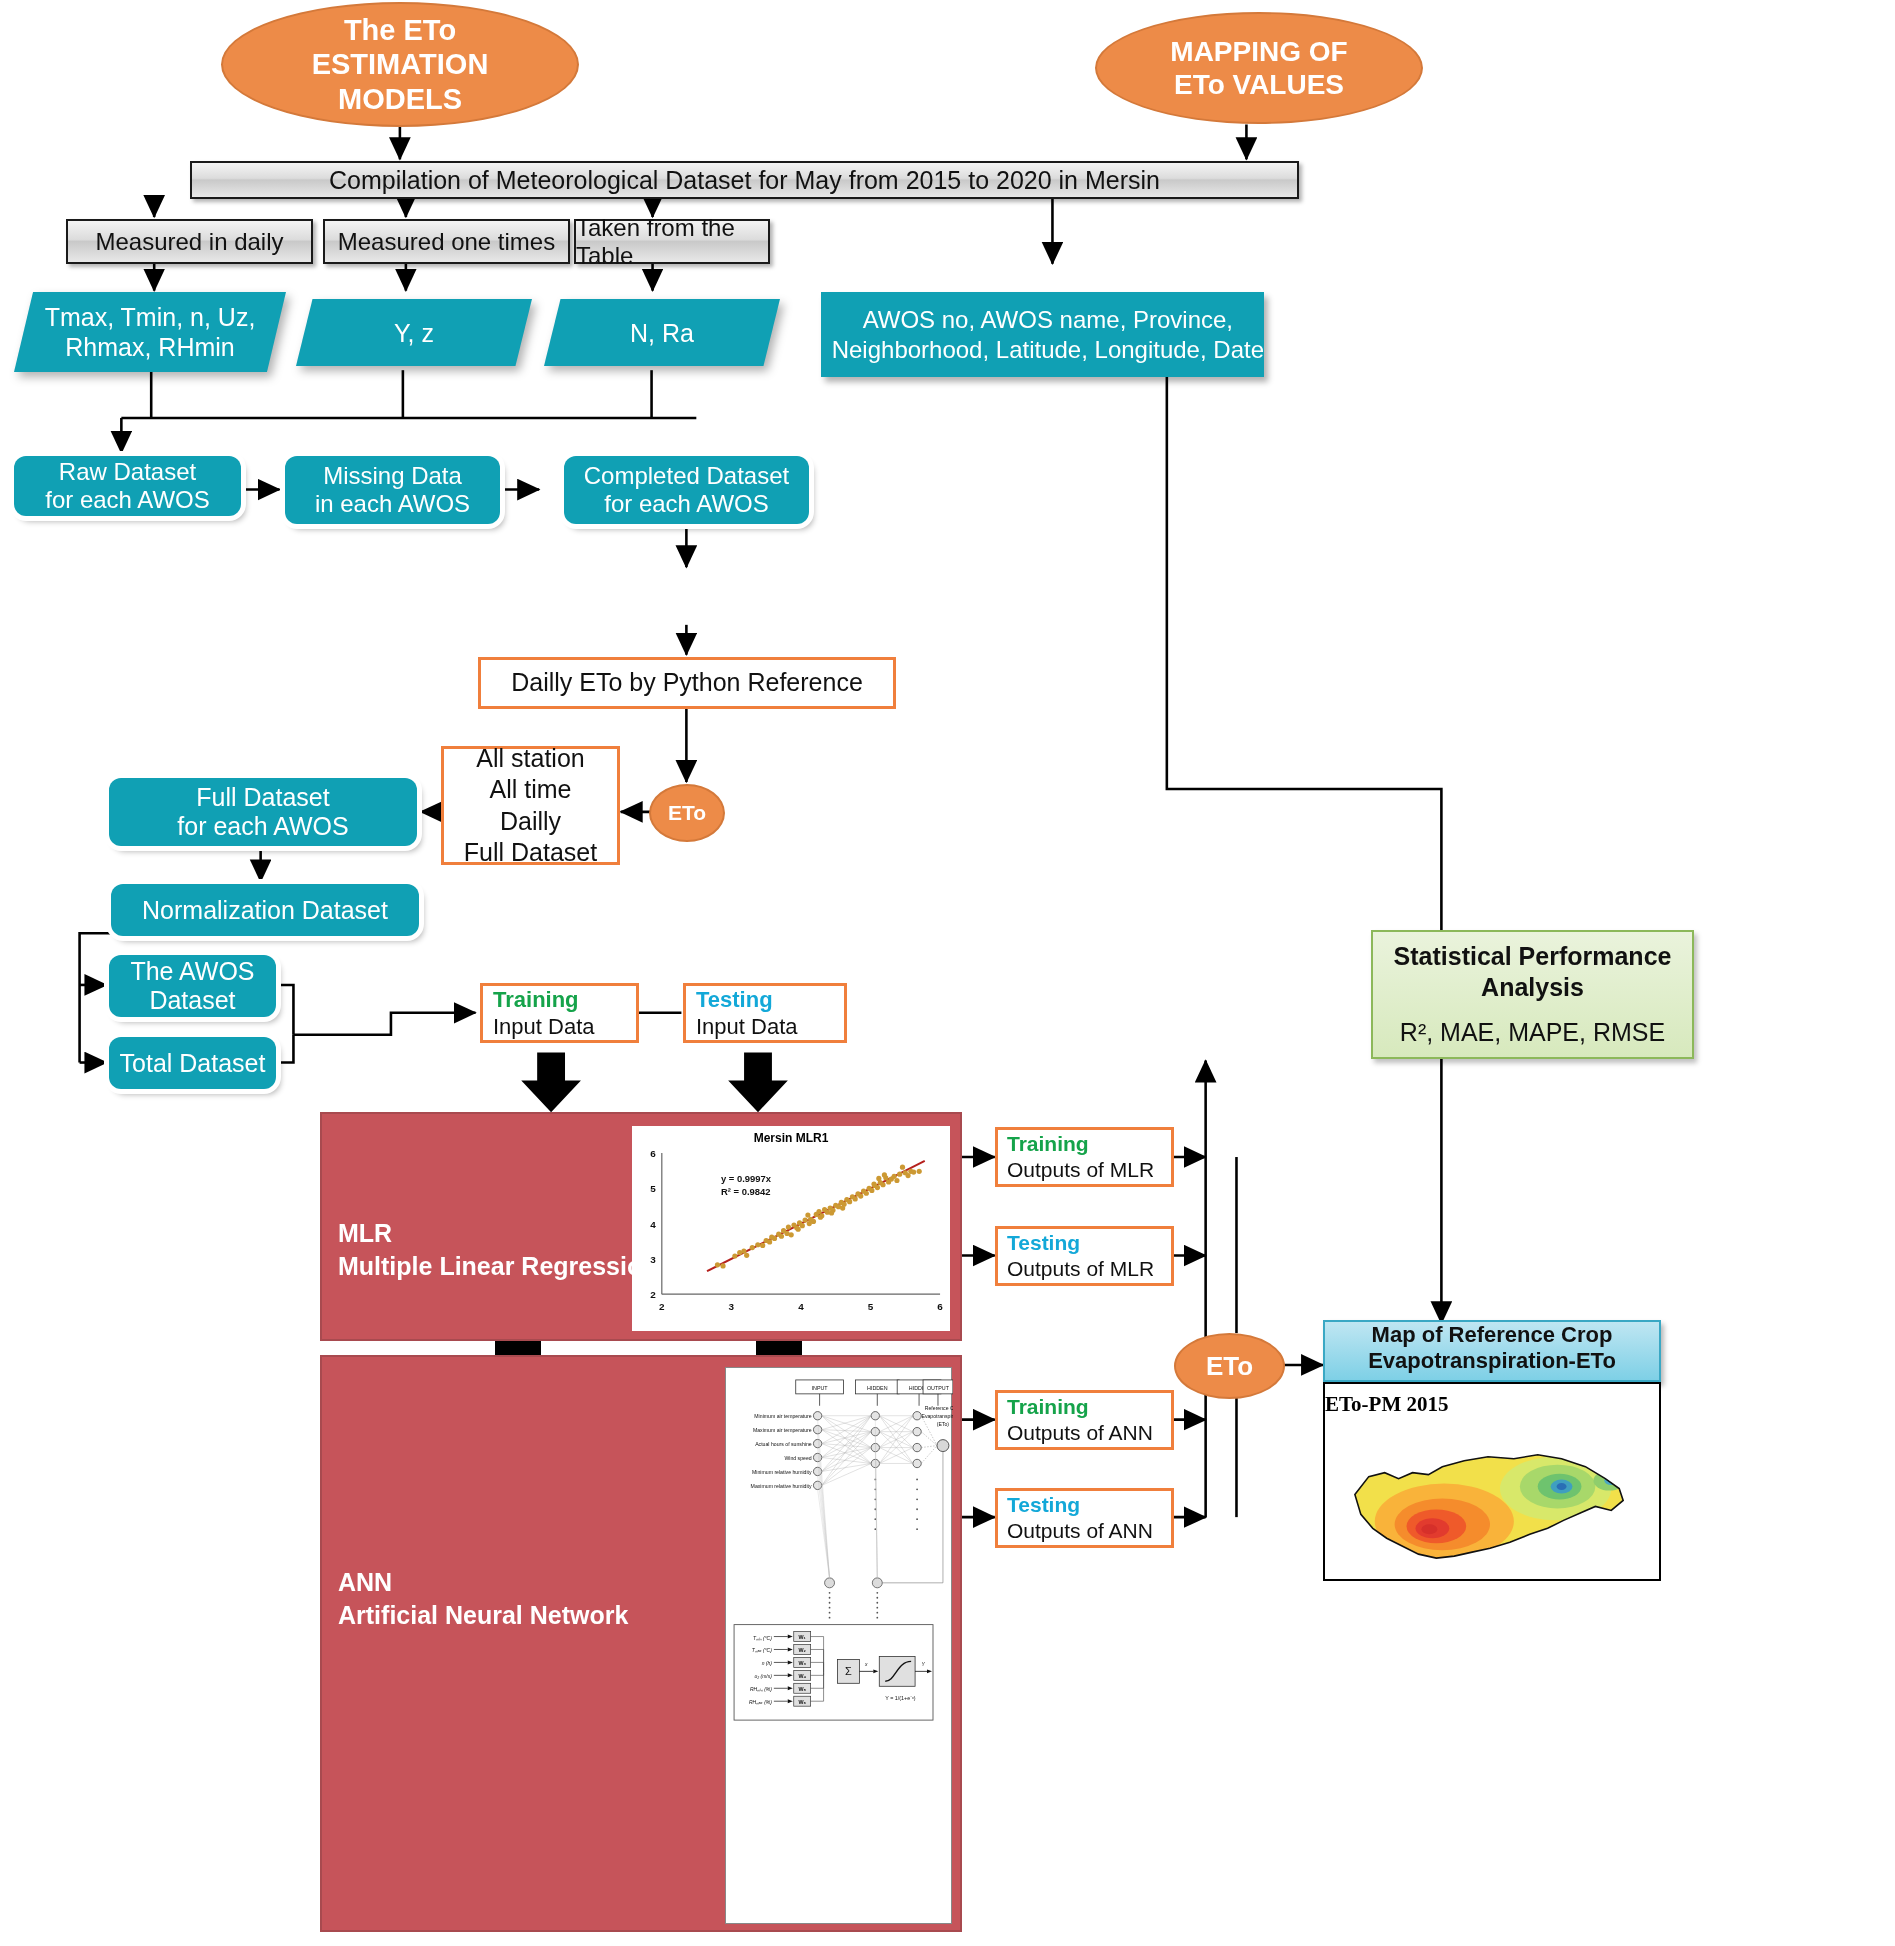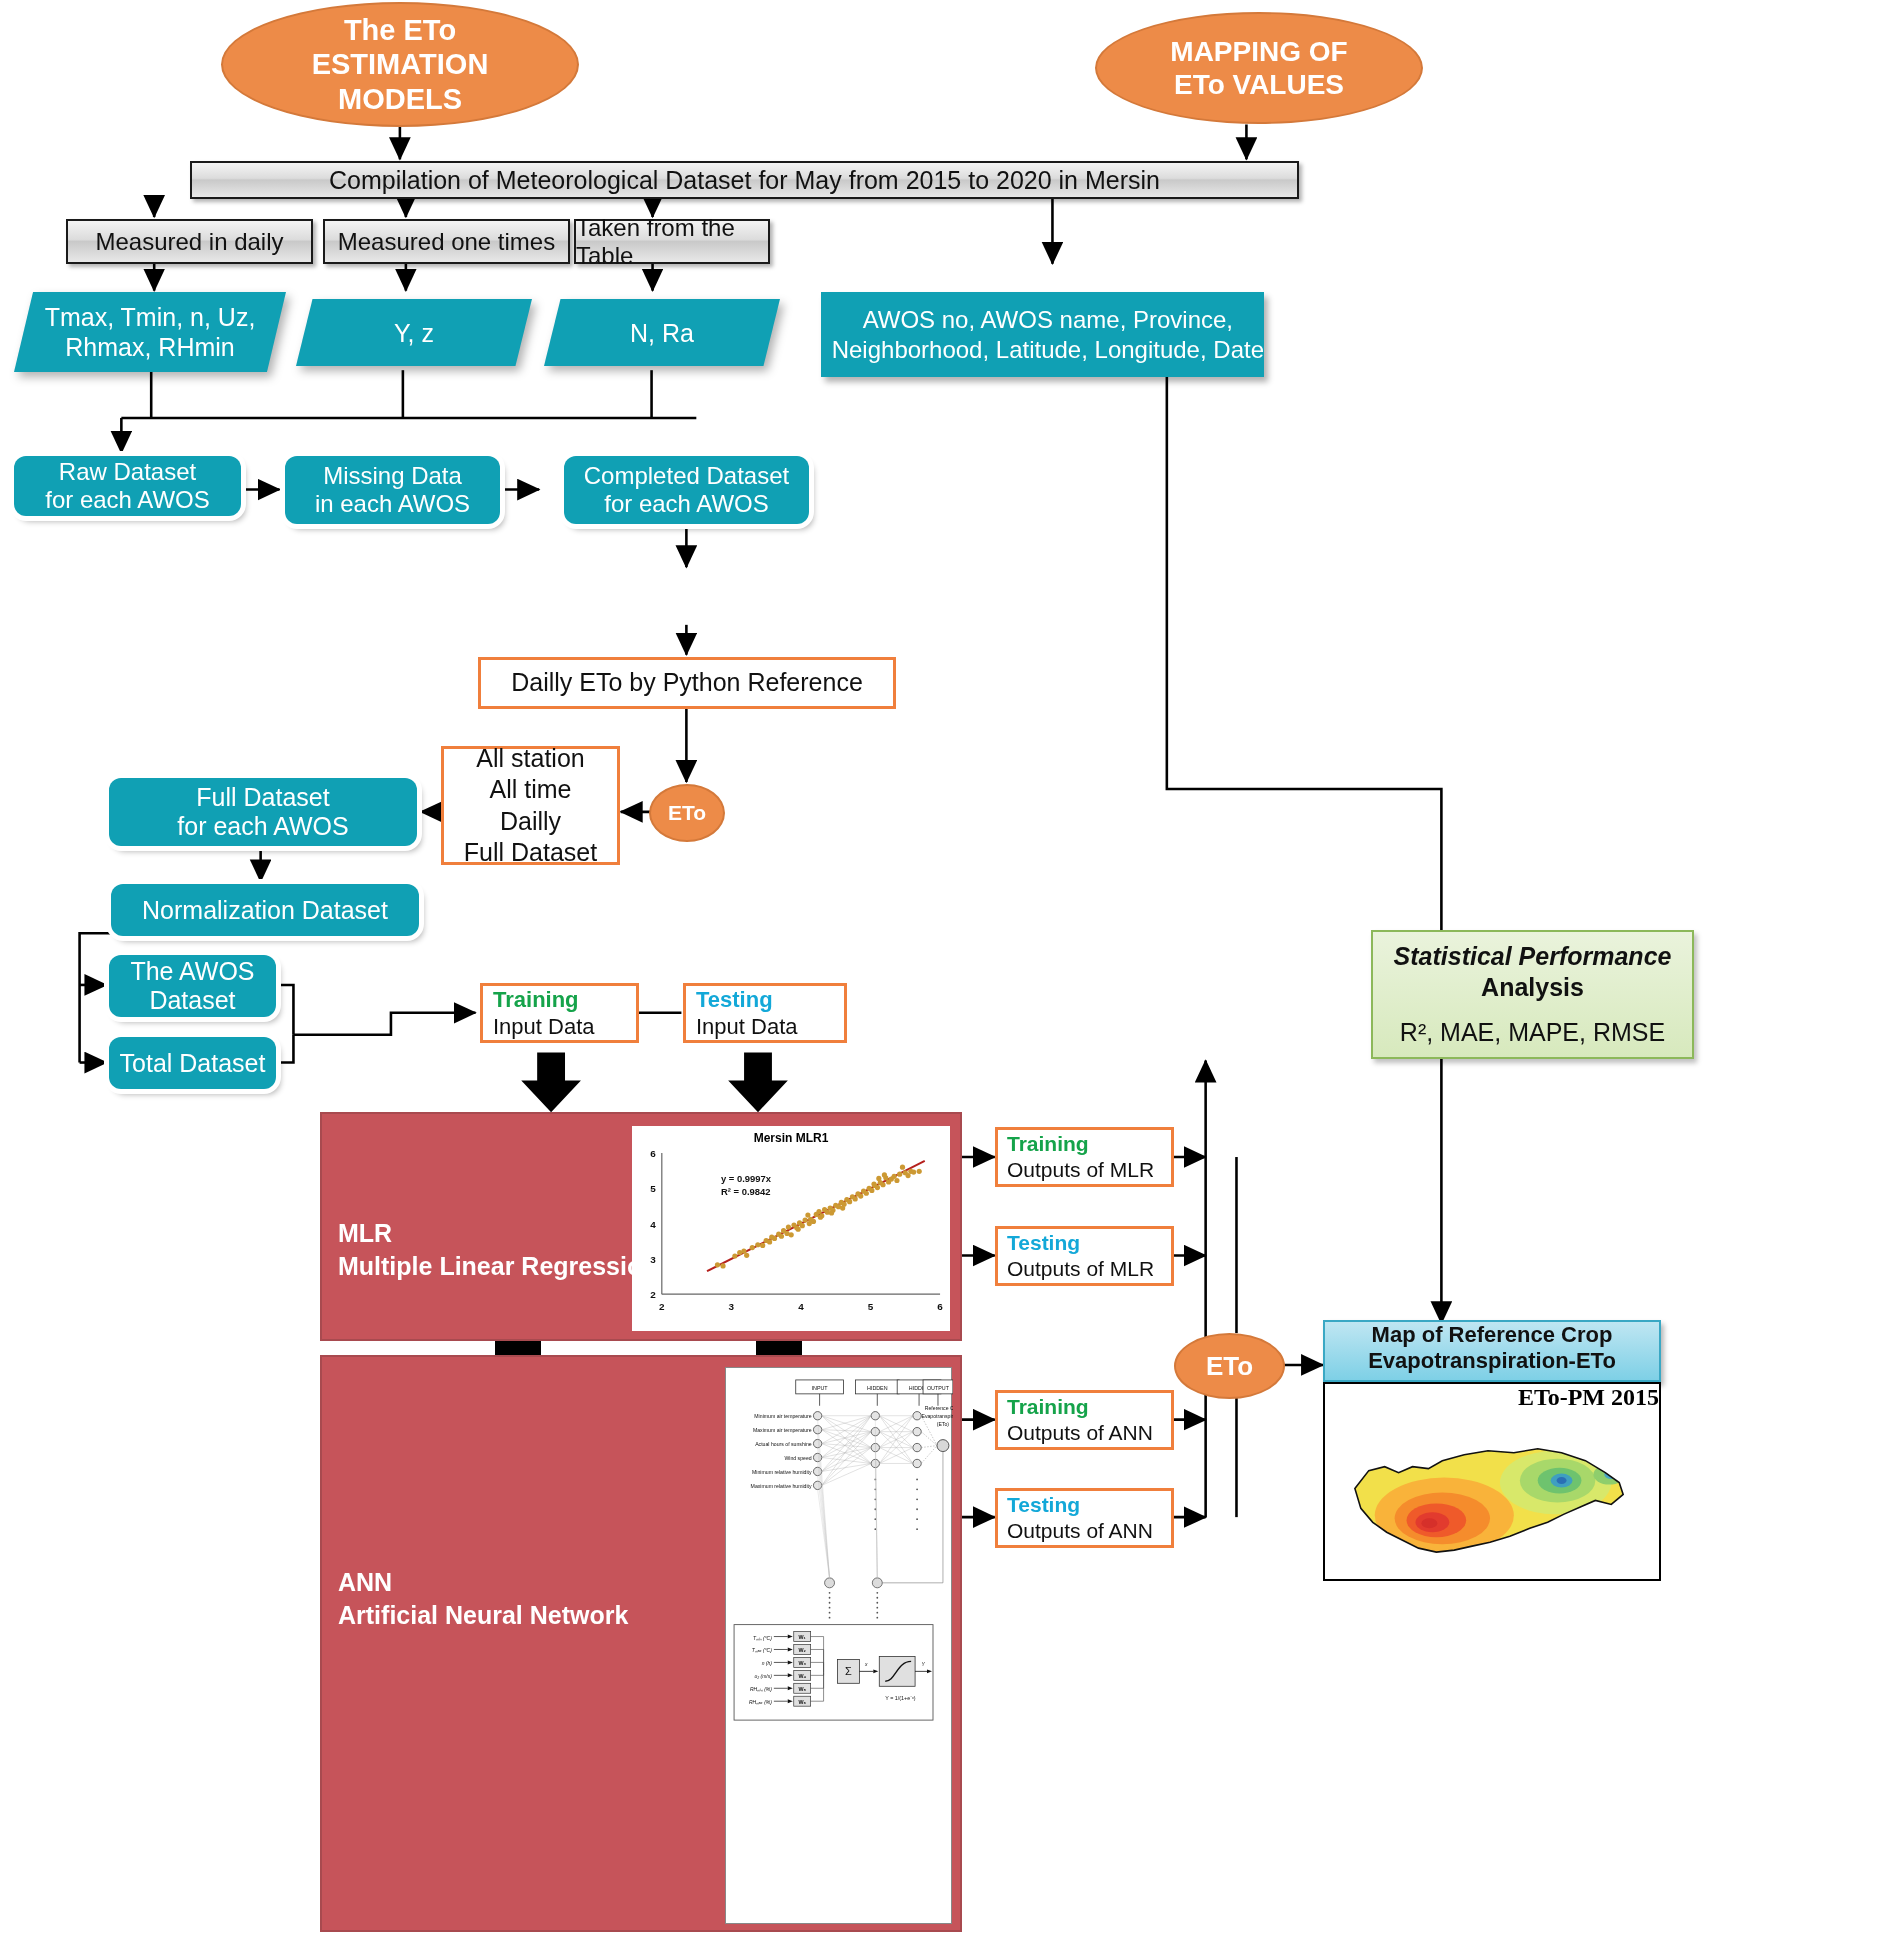--- a/index.html
+++ b/index.html
@@ -564,36 +564,36 @@
   </div>
 
   <div class="abs orangebox" style="left:995px;top:1488px;width:179px;height:60px;font-size:21px;justify-content:flex-start;padding-left:9px;">
     <div style="text-align:left;">
       <div class="lbl-test">Testing</div>
       <div>Outputs of ANN</div>
     </div>
   </div>
 
   <div class="abs greenbox" style="left:1371px;top:930px;width:323px;height:129px;font-size:25px;">
-    <div style="font-weight:bold;font-style:italic;">Statistical Performance</div>
+    <div style="font-weight:bold;">Statistical Performance</div>
     <div style="font-weight:bold;margin-bottom:14px;">Analysis</div>
     <div>R², MAE, MAPE, RMSE</div>
   </div>
 
   <div class="abs ellipse" style="left:1174px;top:1333px;width:111px;height:66px;font-size:26px;">ETo</div>
 
   <div class="abs bluebox" style="left:1323px;top:1320px;width:338px;height:62px;font-size:22px;">
     <div>
       <div>Map of Reference Crop</div>
       <div>Evapotranspiration-ETo</div>
     </div>
   </div>
 
   <div class="abs whitepanel" style="left:1323px;top:1382px;width:338px;height:199px;">
-    <div style="text-align:right;font-family:'Liberation Serif',serif;font-weight:bold;font-size:24px;">ETo-PM 2015</div>
+    <div style="text-align:left;font-family:'Liberation Serif',serif;font-weight:bold;font-size:21px;margin-top:8px;">ETo-PM 2015</div>
     <svg id="mapsvg" width="336" height="159" viewBox="0 0 338 160">
         <defs>
           <clipPath id="mapclip">
             <path d="M30,78 L44,60 L60,56 L74,62 L88,56 L104,58 L118,50 L140,44 L164,40 L190,42 L214,38 L238,42 L262,50 L282,62 L296,72 L300,84 L288,94 L272,90 L258,96 L240,104 L224,112 L206,118 L186,126 L166,132 L148,136 L130,140 L112,142 L94,138 L78,130 L62,122 L48,112 L36,98 Z"></path>
           </clipPath>
         </defs>
         <g clip-path="url(#mapclip)">
           <rect x="0" y="0" width="338" height="160" fill="#f2e04a"></rect>
           <ellipse cx="120" cy="105" rx="70" ry="38" fill="#f9b33a"></ellipse>
           <ellipse cx="118" cy="108" rx="48" ry="26" fill="#f58c2c"></ellipse>

